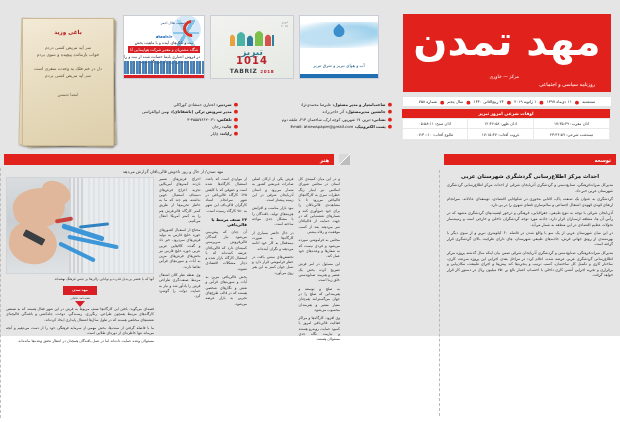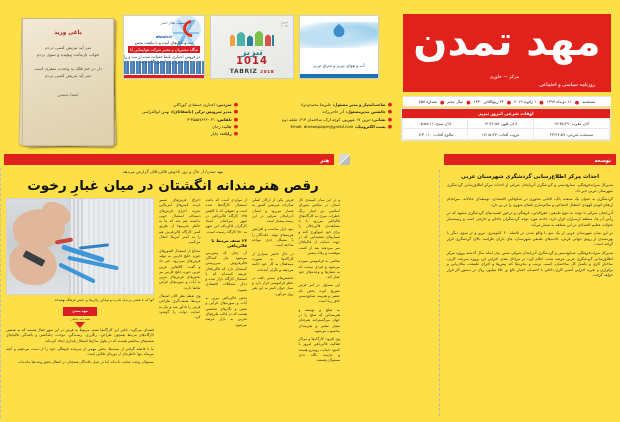--- a/index.html
+++ b/index.html
@@ -2,21 +2,21 @@
 <html lang="fa" dir="rtl"><head>
 <meta charset="utf-8">
 <title>Mahd-e Tamaddon Newspaper Front Page</title>
 <style>
   html,body{margin:0;padding:0;}
   body{
     width:620px;height:422px;overflow:hidden;background:#ffffff;
     font-family:"DejaVu Sans","Liberation Sans",sans-serif;
     direction:rtl;position:relative;
   }
-  .page{position:relative;width:620px;height:422px;background:#fde047;}
+  .page{position:relative;width:620px;height:336px;background:#e5e5e5;}
 
   
   .masthead{position:relative;height:152px;width:620px;}
 
   
   .poem-wrap{position:absolute;left:22px;top:18px;width:92px;height:128px;}
   .poem-sheet{
     position:absolute;inset:0;background:linear-gradient(160deg,#f3ead7 0%,#e8dcc0 45%,#ddcfab 100%);
     border:1px solid #cdbb95;box-shadow:1px 1px 2px rgba(0,0,0,.28);
   }
@@ -313,21 +313,20 @@
         <p>آذربایجان شرقی با توجه به تنوع طبیعی، جغرافیایی، فرهنگی و درخور اهمیت‌های گردشگری مشهد که در رأس آن ها، منطقه ارسباران قرار دارد، جاذبه مورد توجه گردشگران داخلی و خارجی است و زمینه‌ساز تحولات عظیم اقتصادی در این منطقه به شمار می‌آید.</p>
         <p>در این میان شهرستان عربی از یک سو با واقع شدن در فاصله ۶۰ کیلومتری تبریز و از سوی دیگر با بهره‌مندی از رونق جهانی فرش، جاذبه‌های طبیعی شهرستان، های دارای ظرفیت بالای گردشگری قرار گرفته است.</p>
         <p>مدیرکل میراث‌فرهنگی، صنایع‌دستی و گردشگری آذربایجان شرقی ضمن بیان اینکه سال گذشته پروژه مرکز اطلاع‌رسانی گردشگری عربی عرضه شده، اعلام کرد: در مراحل بعدی اجرایی این پروژه سرعت کاری، ساختار کاری و تکمیل کل ساختمان، کسب ترتیب و پنجره‌ها کند پیش‌ها و اجرای طبیعت، مکان‌یابی و برقراری و تجربه اجرایی آتشی کاری داخلی با احتساب اعتبار بالغ بر ۷۵۰ میلیون ریال در دستور کار قرار خواهد گرفت.</p>
       </div>
     </div>
 
     <div class="vdivider"></div>
 
     <div class="mainart">
       <div class="kicker">مهد تمدن/ از حال و روز ناخوش قالی‌بافان گزارش می‌دهد</div>
-      <div class="headline">رقص هنرمندانه انگشتان در میان غبارِ رخوت</div>
 
       <div class="artgrid">
 
         <div class="col">
           <p>و در این میان کمیته‌ی کل استان در مجلس شورای اسلامی نیز اینبار زنگ خطرات سری به کارگاه‌های قالیبافی می‌رود تا با مشاهده‌ی قالی‌بافان را برای خود جمع‌آوری کنند و شمارهای نقشه‌یابی که در جهت حمایت از قالیبافان سر می‌دهند بعد از کسب موفقیت و رفاه بیشتر.</p>
           <p>مجلس به فراموشی سپرده می‌شود و فردی نیست که به شعارها و وعده‌های خود عمل کند.</p>
           <p>این مسئول در امر فرش تصریح کرده بخش یک عنصر و هنرمند صنایع‌دستی خلق زیبا است.</p>
           <p>به صلح و توسعه و هنرمندانی که صلح را در جهان می‌گسترانند هم‌چنان معیار معتبر و هنرمندان محسوب می‌شود.</p>
           <p>وی افزود: کارگاه‌ها و مراکز فعالیت قالی‌بافی امروز با کمبود حمایت روبه‌رو هستند و نیازمند نگاه جدی مسئولان هستند.</p>
         </div>

